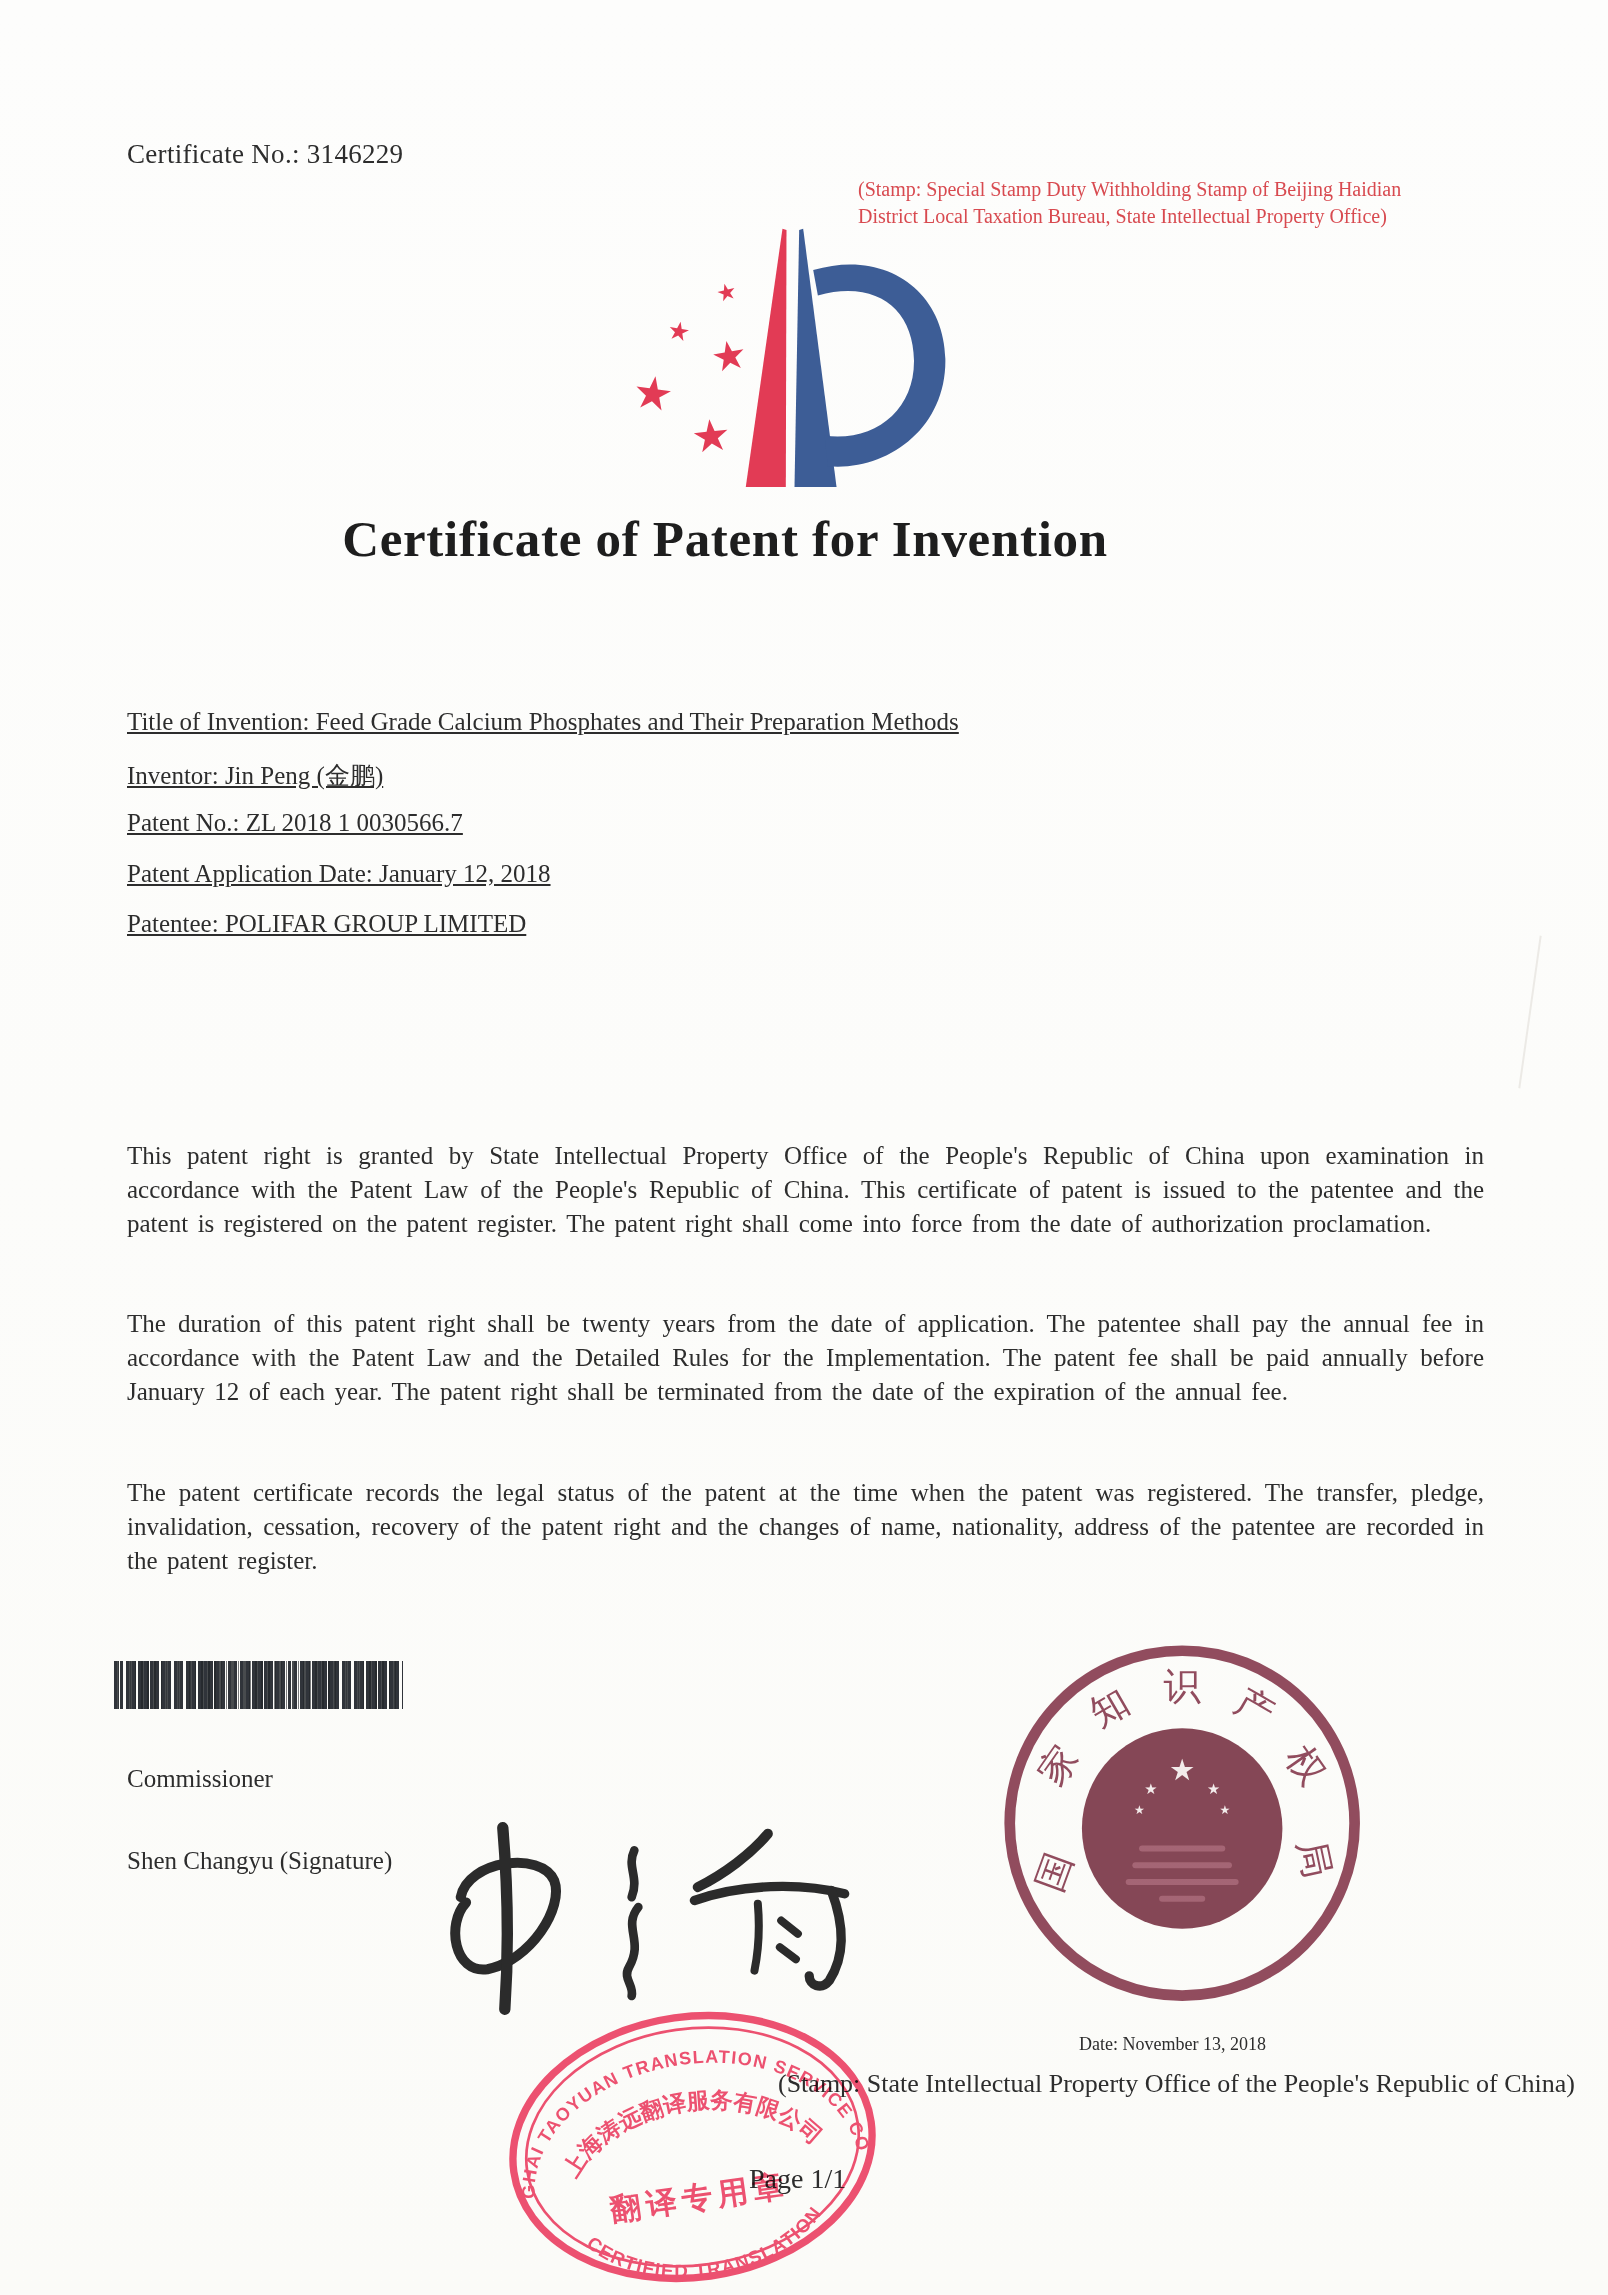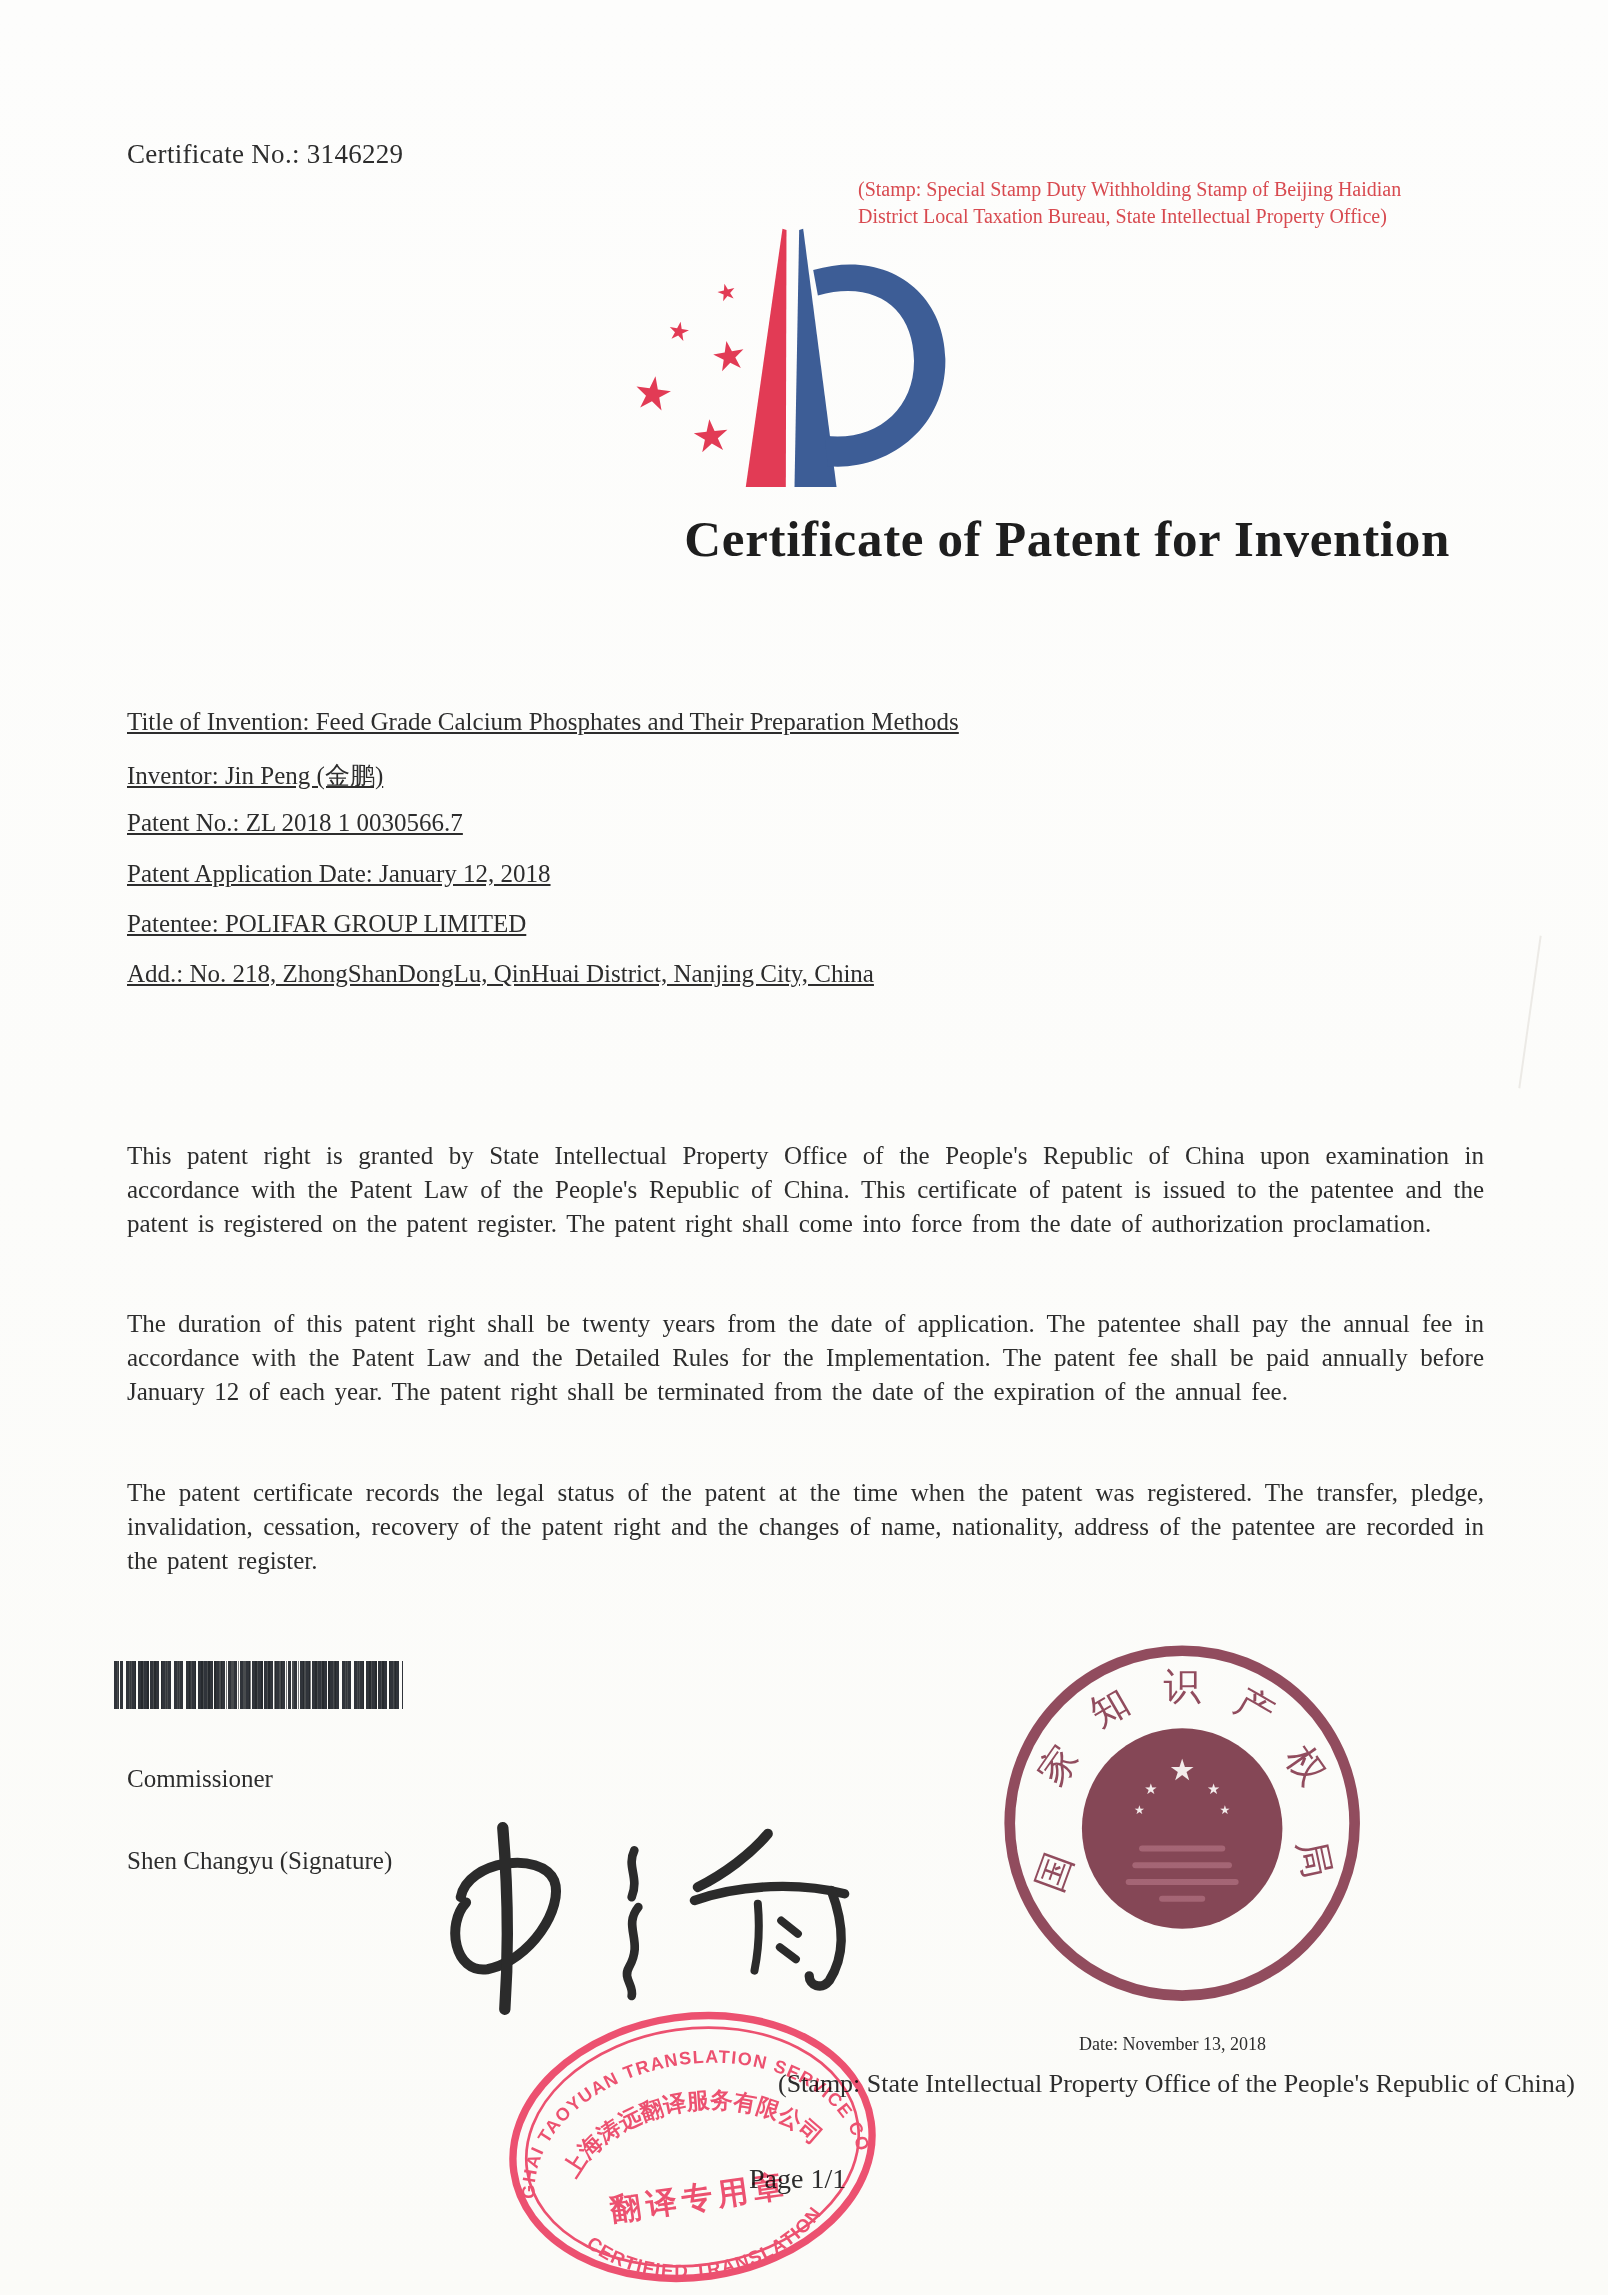--- a/index.html
+++ b/index.html
@@ -6,21 +6,21 @@
     --text:#2d2d2d; --accent-red:#d84a50; --logo-red:#e23b55; --logo-blue:#3d5d96;
     --seal-maroon:#8a3e52; --stamp-pink:#ee3a5f; --paper:#fcfcfa;
   }
   html,body{margin:0;padding:0;}
   body{width:1609px;height:2295px;position:relative;background:var(--paper);
        font-family:"Liberation Serif","DejaVu Serif",serif;color:var(--text);overflow:hidden;}
   .page{position:absolute;inset:0;background:linear-gradient(180deg,#fdfdfc 0%,#fbfbf8 100%);}
   .abs{position:absolute;}
   .cert-no{left:127px;top:139px;font-size:27px;letter-spacing:0.3px;}
   .red-note{left:858px;top:176px;font-size:20px;line-height:27px;color:var(--accent-red);width:621px;}
-  .doc-title{left:0;top:510px;width:1450px;text-align:right;font-size:51px;font-weight:bold;letter-spacing:0.7px;color:#1e1e1e;}
+  .doc-title{left:0;top:510px;width:1450px;text-align:center;font-size:51px;font-weight:bold;letter-spacing:0.7px;color:#1e1e1e;}
   .detail-line{left:127px;font-size:25px;white-space:nowrap;text-decoration:underline;}
   .auth-no{position:absolute;left:703px;top:0;white-space:nowrap;}
   .para{left:127px;width:1357px;font-size:25px;line-height:34px;text-align:justify;word-spacing:3.3px;}
   .barcode{left:114px;top:1661px;width:289px;height:48px;
     background:
       repeating-linear-gradient(90deg,#30343a 0 3.3px,transparent 3.3px 6px),
       repeating-linear-gradient(90deg,#262a2e 0 2px,transparent 2px 6.7px),
       repeating-linear-gradient(90deg,rgba(40,44,48,.85) 0 5.3px,transparent 5.3px 12.7px),
       repeating-linear-gradient(90deg,rgba(35,38,42,.6) 0 1.3px,transparent 1.3px 4px);
     filter:blur(0.3px);}
@@ -70,21 +70,20 @@
     <text class="logo-star" x="145" y="320" font-size="66" transform="rotate(-6 145 320)">★</text>
   </svg>
 
   <div class="abs doc-title">Certificate of Patent for Invention</div>
 
   <div class="abs detail-line" style="top:708px">Title of Invention: Feed Grade Calcium Phosphates and Their Preparation Methods</div>
   <div class="abs detail-line" style="top:759px">Inventor: Jin Peng (金鹏)</div>
   <div class="abs detail-line" style="top:809px">Patent No.: ZL 2018 1 0030566.7</div>
   <div class="abs detail-line" style="top:860px">Patent Application Date: January 12, 2018</div>
   <div class="abs detail-line" style="top:910px">Patentee: POLIFAR GROUP LIMITED</div>
-  <div class="abs detail-line" style="top:960px">Add.: No. 218, ZhongShanDongLu, QinHuai District, Nanjing City, China</div>
 
   <div class="abs para" style="top:1139px">This patent right is granted by State Intellectual Property Office of the People's Republic of China upon examination in accordance with the Patent Law of the People's Republic of China. This certificate of patent is issued to the patentee and the patent is registered on the patent register. The patent right shall come into force from the date of authorization proclamation.</div>
   <div class="abs para" style="top:1307px">The duration of this patent right shall be twenty years from the date of application. The patentee shall pay the annual fee in accordance with the Patent Law and the Detailed Rules for the Implementation. The patent fee shall be paid annually before January 12 of each year. The patent right shall be terminated from the date of the expiration of the annual fee.</div>
   <div class="abs para" style="top:1476px">The patent certificate records the legal status of the patent at the time when the patent was registered. The transfer, pledge, invalidation, cessation, recovery of the patent right and the changes of name, nationality, address of the patentee are recorded in the patent register.</div>
 
   <div class="abs barcode"></div>
 
   <div class="abs commissioner">Commissioner</div>
   <div class="abs signatory">Shen Changyu (Signature)</div>
 

